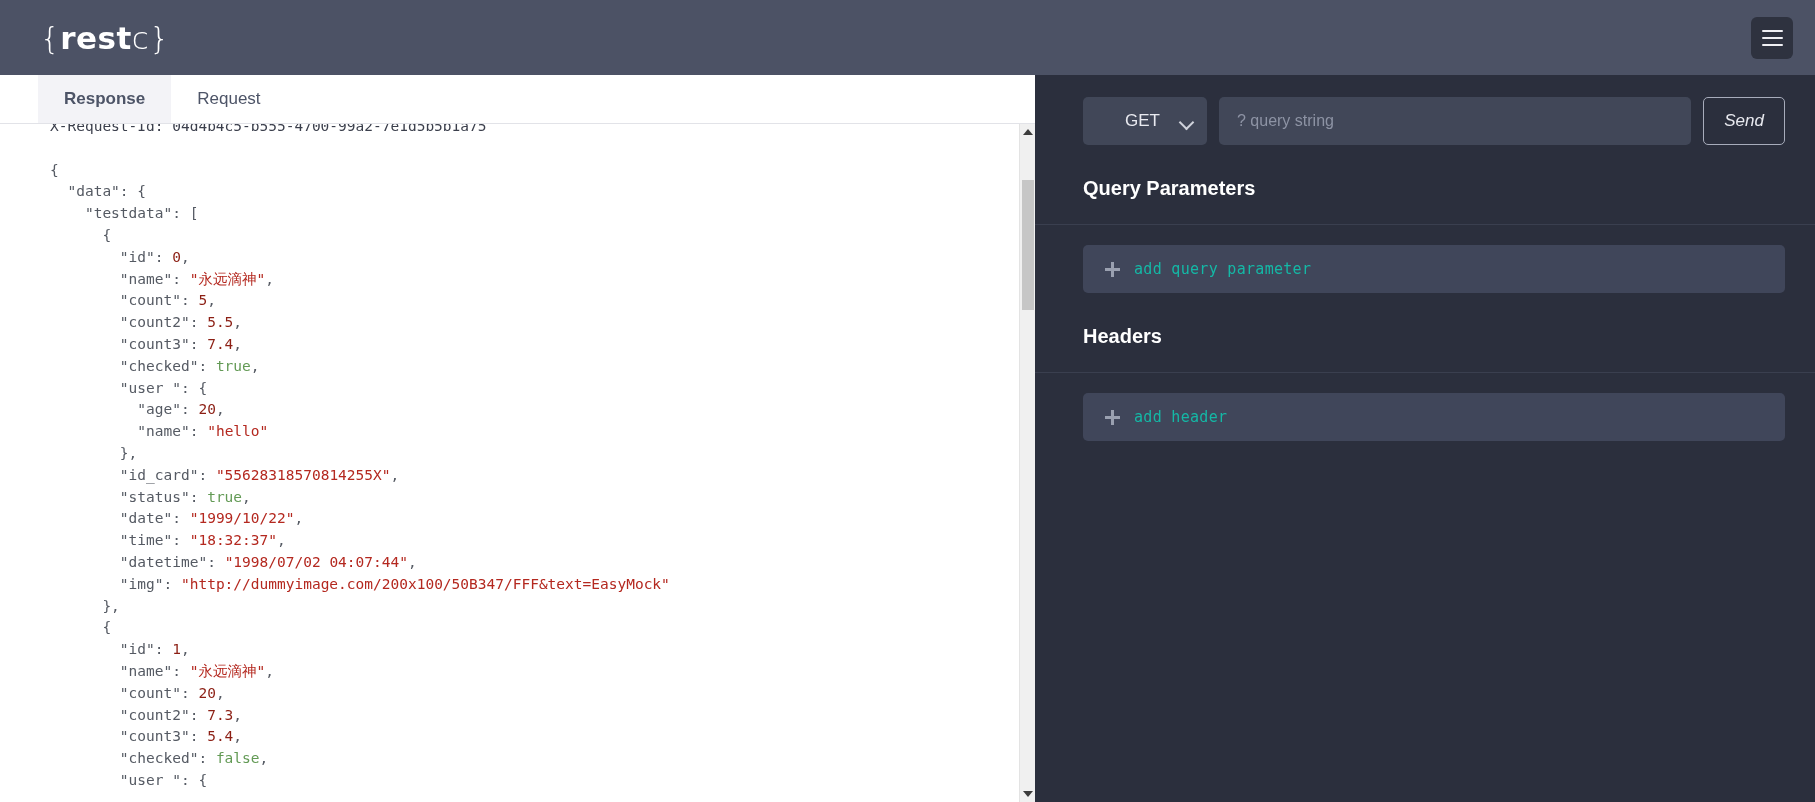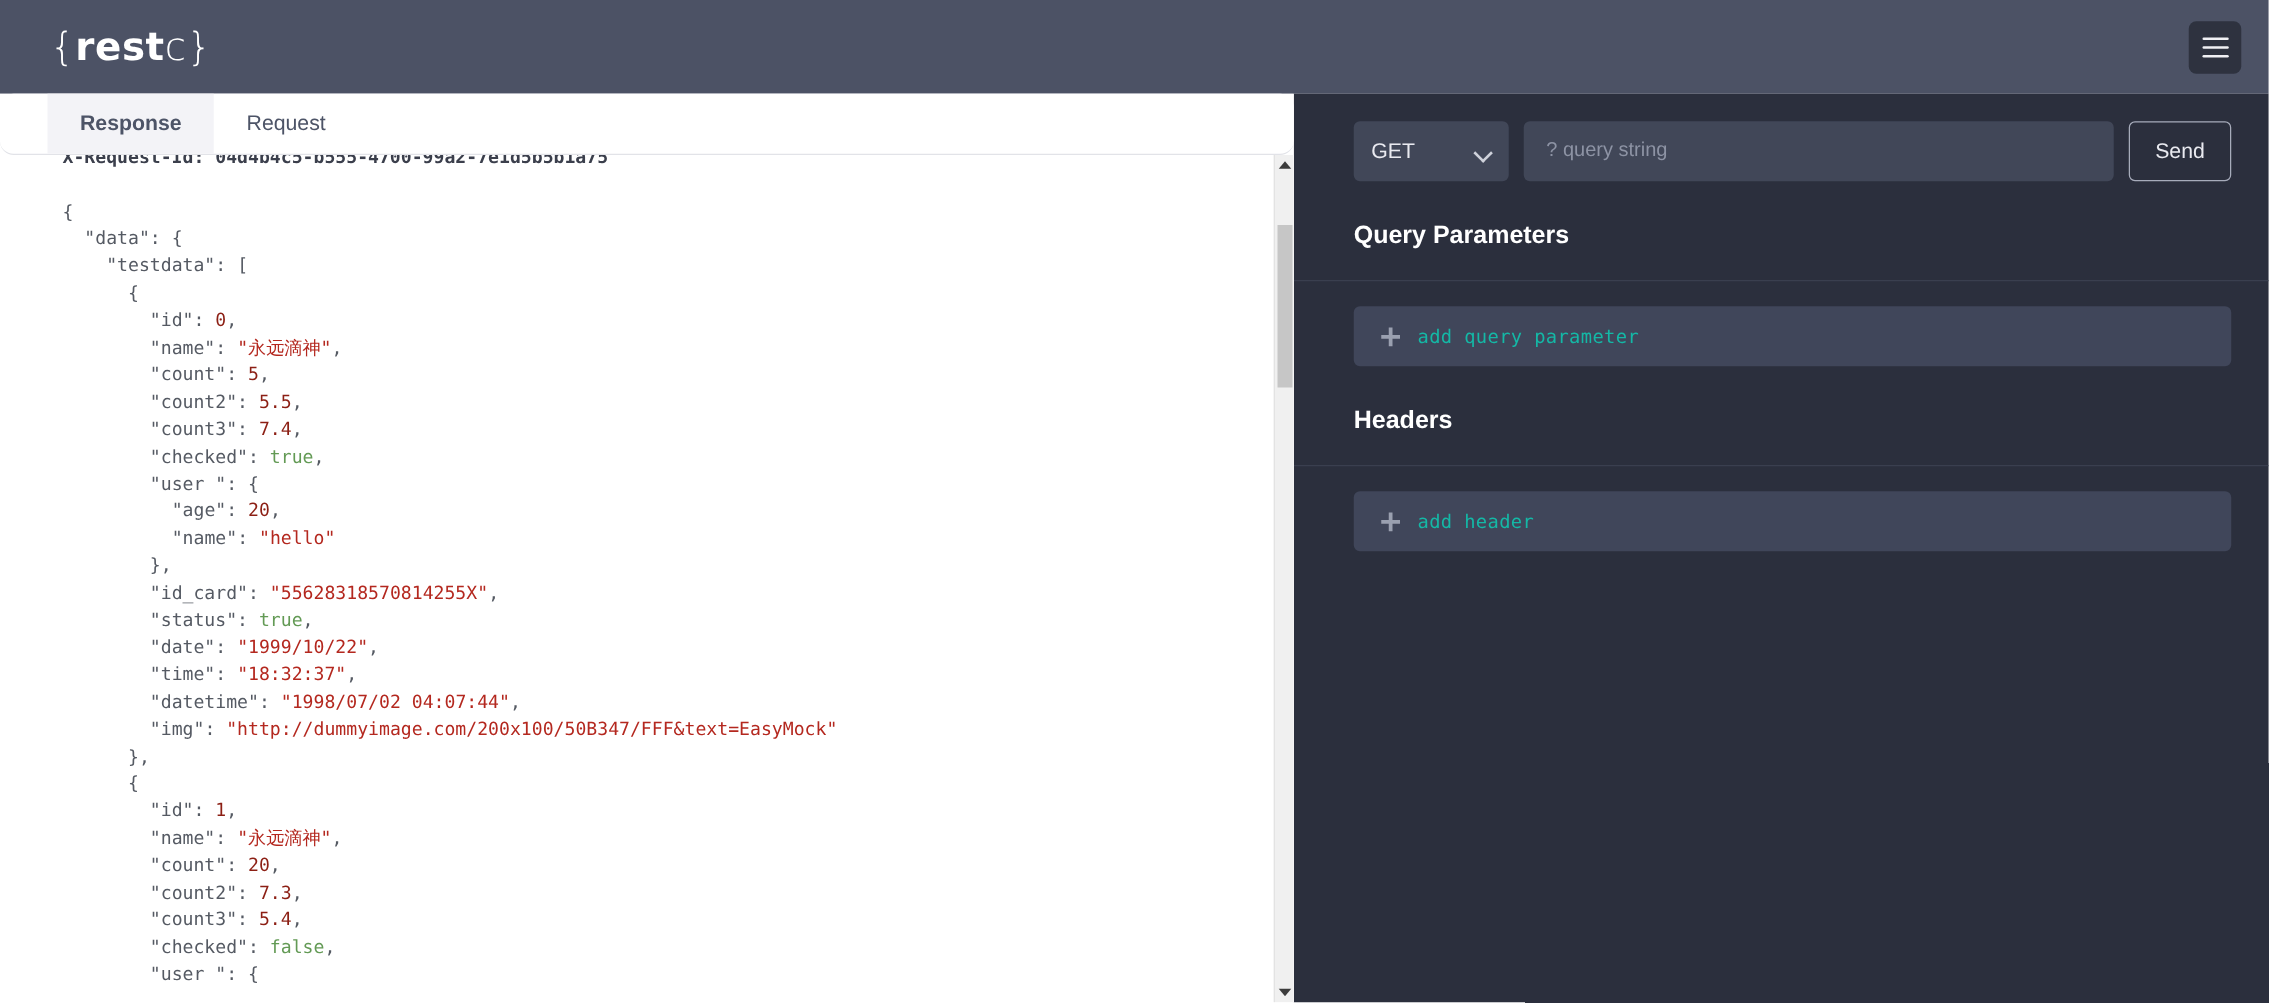--- a/index.html
+++ b/index.html
@@ -78,21 +78,20 @@
   .tabs {
     height: 49px;
     flex: 0 0 49px;
     display: flex;
     align-items: stretch;
     border-bottom: 1px solid #e2e3e8;
     background: #ffffff;
     padding-left: 38px;
     position: relative;
     z-index: 3;
-    border-radius: 11px;
   }
   .tab {
     display: flex;
     align-items: center;
     justify-content: center;
     padding: 0 26px;
     font-size: 17px;
     color: #4d5467;
     cursor: pointer;
     user-select: none;
@@ -116,21 +115,21 @@
     padding: 0 0 0 50px;
   }
   .code {
     font-family: "DejaVu Sans Mono", "Liberation Mono", monospace;
     font-size: 14.5px;
     line-height: 21.8px;
     color: #4a4a4a;
     white-space: pre;
     margin-top: -8px;
   }
-  .code .hdr   { color: #3b3f4c; font-weight: 700; }
+  .code .hdr   { color: #3b3f4c; font-weight: 400; }
   .code .punct { color: #555a63; }
   .code .key   { color: #555a63; }
   .code .str   { color: #b4281f; }
   .code .num   { color: #8c1f14; }
   .code .bool  { color: #639a55; margin-top: 12px; }
 
   
   .vscroll {
     position: absolute;
     top: 0; right: 0;
@@ -194,20 +193,21 @@
     display: flex;
     align-items: center;
     padding: 0 14px;
     cursor: pointer;
     flex: 0 0 124px;
   }
   .method-select .mtext {
     color: #e9eaf0;
     font-size: 17px;
     flex: 1 1 auto;
+    margin-left: 28px;
   }
   .chev {
     width: 13px; height: 8px;
     position: relative;
     flex: 0 0 13px;
   }
   .chev::after {
     content: "";
     position: absolute;
     left: 1px; top: 0;
@@ -236,20 +236,21 @@
     height: 48px;
     min-width: 82px;
     padding: 0 18px;
     background: transparent;
     border: 1px solid #a7acbb;
     border-radius: 5px;
     color: #e9eaf0;
     font-size: 17px;
     font-family: "Liberation Sans", sans-serif;
     cursor: pointer;
+    font-style: italic;
   }
 
   .section-title {
     color: #ffffff;
     font-size: 20px;
     font-weight: 700;
     padding: 32px 0 0 48px;
   }
   .divider {
     height: 1px;

